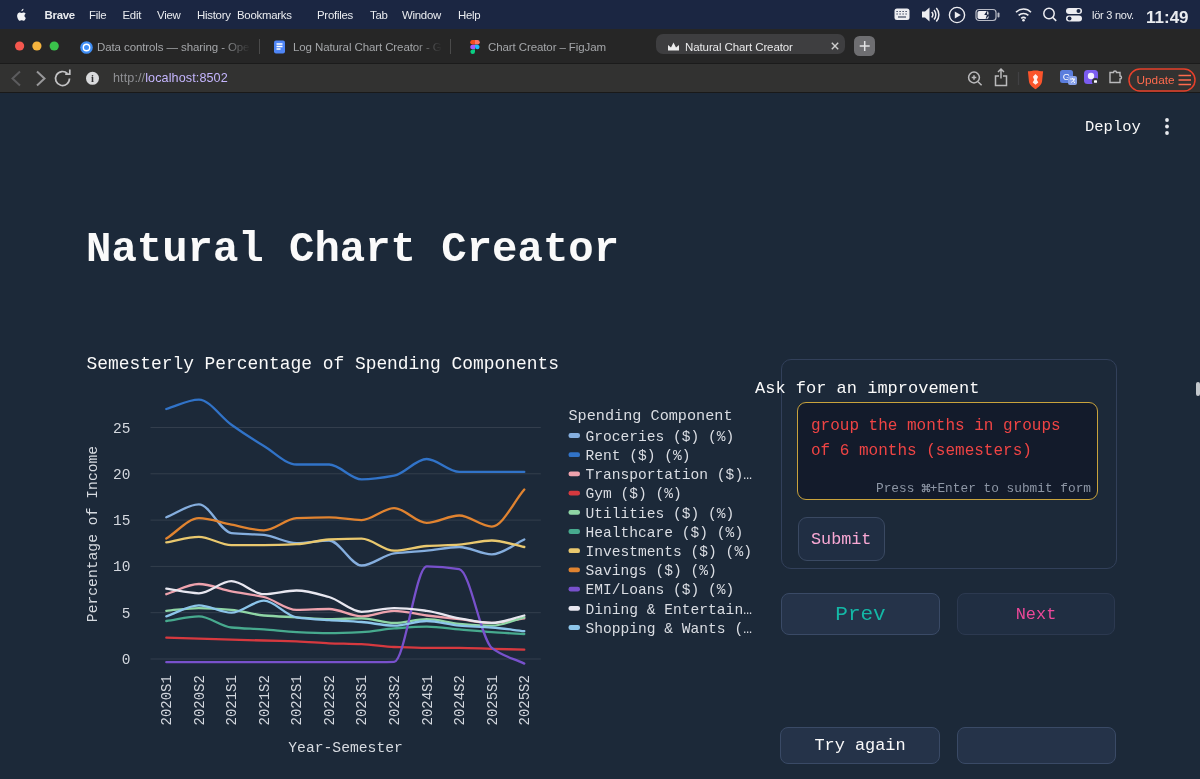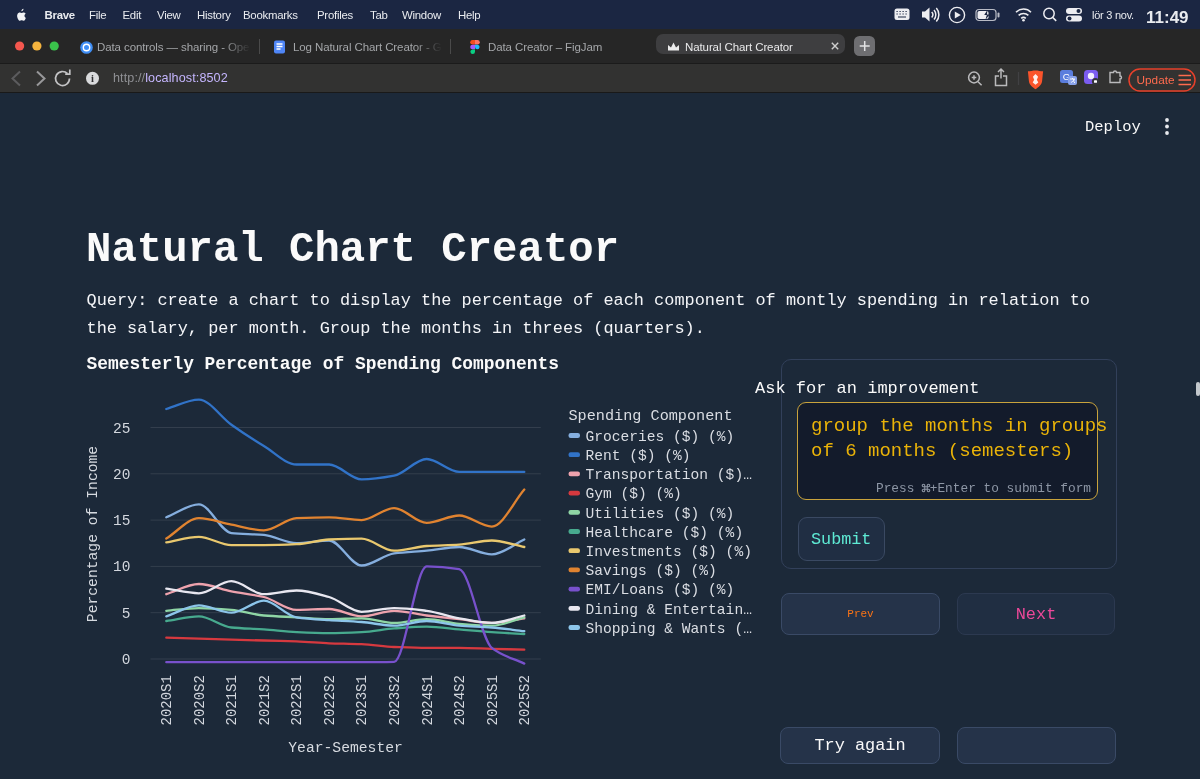--- a/index.html
+++ b/index.html
@@ -18,21 +18,21 @@
 
 <div id="menubar" class="abs">
   <svg class="abs" style="left:0;top:0" width="1200" height="29">
     <path d="M21.3,8.6 c-1.1,0 -2.2,0.65 -2.9,0.65 c-0.75,0 -1.75,-0.62 -2.9,-0.6 c-1.5,0.02 -2.85,0.87 -3.6,2.2 c-1.55,2.67 -0.4,6.62 1.1,8.79 c0.73,1.06 1.6,2.25 2.75,2.2 c1.1,-0.04 1.52,-0.71 2.85,-0.71 c1.33,0 1.71,0.71 2.87,0.69 c1.19,-0.02 1.94,-1.08 2.66,-2.14 c0.84,-1.22 1.18,-2.41 1.2,-2.47 c-0.03,-0.01 -2.3,-0.88 -2.32,-3.5 c-0.02,-2.19 1.79,-3.24 1.87,-3.29 c-1.02,-1.5 -2.61,-1.67 -3.17,-1.71 z M20.5,5.5 c0.61,-0.74 1.02,-1.77 0.91,-2.8 c-0.88,0.04 -1.94,0.59 -2.57,1.32 c-0.56,0.65 -1.06,1.7 -0.93,2.7 c0.98,0.08 1.98,-0.5 2.59,-1.22 z" fill="#f2f3f5" transform="translate(10.2,7.2) scale(0.62)"></path>
   </svg>
   <span class="mi" style="left:44.5px;font-weight:bold">Brave</span>
   <span class="mi" style="left:89px">File</span>
   <span class="mi" style="left:122.5px">Edit</span>
   <span class="mi" style="left:157px">View</span>
   <span class="mi" style="left:197px">History</span>
-  <span class="mi" style="left:243px">Bookmarks</span>
+  <span class="mi" style="left:237px">Bookmarks</span>
   <span class="mi" style="left:317px">Profiles</span>
   <span class="mi" style="left:370px">Tab</span>
   <span class="mi" style="left:402px">Window</span>
   <span class="mi" style="left:458px">Help</span>
   <svg class="abs" style="left:884px;top:0" width="200" height="29" fill="none" stroke="#ededf1" stroke-width="1.3">
 
     <rect x="10.5" y="8.5" width="15" height="11.5" rx="2.5" fill="#ededf1" stroke="none"></rect>
     <g stroke="#1b2642" stroke-width="1.2">
           <path d="M12.5,11.5 h1.2 M15.5,11.5 h1.2 M18.5,11.5 h1.2 M21.5,11.5 h1.2 M12.5,14 h1.2 M15.5,14 h1.2 M18.5,14 h1.2 M21.5,14 h1.2 M14,17 h8"></path>
         </g>
@@ -100,21 +100,21 @@
   <div class="tabtxt fade" style="left:293px;width:152px">Log Natural Chart Creator - Google</div>
   <div class="abs" style="left:450px;top:10px;width:1px;height:15px;background:#4a4a4a"></div>
 
   <svg class="abs" style="left:470px;top:10.5px" width="10" height="14">
     <path d="M2.5,0 h2.5 v4.6 h-2.5 a2.3,2.3 0 0 1 0,-4.6z" fill="#f24e1e"></path>
     <path d="M5,0 h2.5 a2.3,2.3 0 0 1 0,4.6 h-2.5z" fill="#ff7262"></path>
     <path d="M5,4.7 h2.5 a2.3,2.3 0 1 1 -2.5,2.3z" fill="#1abcfe"></path>
     <path d="M2.5,4.7 h2.5 v4.6 h-2.5 a2.3,2.3 0 0 1 0,-4.6z" fill="#a259ff"></path>
     <path d="M2.5,9.4 h2.5 v2.3 a2.3,2.3 0 1 1 -2.5,-2.3z" fill="#0acf83"></path>
   </svg>
-  <div class="tabtxt" style="left:488px">Data Creator – FigJam</div>
+  <div class="tabtxt" style="left:488px">Chart Creator – FigJam</div>
 
   <div class="abs" style="left:656px;top:4.8px;width:189px;height:20.4px;background:#3e3e40;border-radius:7px"></div>
   <svg class="abs" style="left:666.5px;top:11.8px" width="13" height="11">
         <path d="M1,9.5 v-5.5 l3,2.4 2.5,-4.9 2.5,4.9 3,-2.4 v5.5 z" fill="#ececec"></path>
       </svg>
   <div class="tabtxt" style="left:685px;color:#e9e9ea">Natural Chart Creator</div>
   <svg class="abs" style="left:830px;top:12.2px" width="10" height="10" stroke="#cfcfcf" stroke-width="1.4">
         <path d="M1.8,1.8 l6.4,6.4 M8.2,1.8 l-6.4,6.4"></path>
       </svg>
   <div class="abs" style="left:853.5px;top:6.8px;width:21.5px;height:20.2px;background:#6e6e71;border-radius:5.5px"></div>
@@ -246,38 +246,36 @@
 </svg>
 
 <div class="abs" style="left:1085px;top:117.5px;font-size:15.5px;color:#fafafa">Deploy</div>
 <svg class="abs" style="left:1162px;top:117px" width="10" height="20">
       <circle cx="5" cy="3" r="1.9" fill="#e8eaee"></circle>
       <circle cx="5" cy="9.5" r="1.9" fill="#e8eaee"></circle>
       <circle cx="5" cy="16" r="1.9" fill="#e8eaee"></circle>
     </svg>
 
 <div class="abs" style="left:86px;top:227px;font-size:42.3px;font-weight:bold;color:#fafafa;line-height:1.1;letter-spacing:0px">Natural Chart Creator</div>
-<div class="abs" style="left:86.5px;top:286.5px;font-size:16.9px;color:#f4f5f8;line-height:28.6px;white-space:pre">Query: create a chart to display the percentage of each component of montly spending in relation to
-the salary, per month. Group the months in threes (quarters).</div>
-<div class="abs" style="left:86.5px;top:354px;font-size:17.9px;font-weight:bold;color:#fafafa">Semesterly Percentage of Spending Components</div>
+<div class="abs" style="left:86.5px;top:354px;font-size:17.9px;font-weight:normal;color:#fafafa">Semesterly Percentage of Spending Components</div>
 
 <div class="abs" style="left:780.5px;top:358.9px;width:336px;height:210px;border:1px solid #32405a;border-radius:10px"></div>
 <div class="abs" style="left:755px;top:378.5px;font-size:17px;color:#fafafa">Ask for an improvement</div>
 <div class="abs" style="left:796.8px;top:401.7px;width:301.6px;height:98.3px;background:#131b2b;border:1.5px solid #c9a33c;border-radius:9px"></div>
-<div class="abs" style="left:811px;top:414px;font-size:19px;color:#eab308;line-height:25px;white-space:pre">group the months in groups
+<div class="abs" style="left:811px;top:414px;font-size:16px;color:#ef4444;line-height:25px;white-space:pre">group the months in groups
 of 6 months (semesters)</div>
 <div class="abs" style="left:876px;top:481px;font-size:12.8px;color:#8d96a5">Press <span style="opacity:0">X</span>+Enter to submit form</div>
 <svg class="abs" style="left:921.3px;top:483.4px" width="10" height="10" viewBox="0 0 24 24" fill="none" stroke="#8d96a5" stroke-width="2.6">
       <path d="M15 6v12a3 3 0 1 0 3-3H6a3 3 0 1 0 3 3V6a3 3 0 1 0-3 3h12a3 3 0 1 0-3-3"></path>
     </svg>
 <div class="abs" style="left:797.7px;top:516.9px;width:87px;height:44.3px;background:#202e43;border:1px solid #3a4962;border-radius:9px"></div>
-<div class="abs" style="left:811px;top:530px;font-size:16.8px;color:#5eead4">Submit</div>
+<div class="abs" style="left:811px;top:530px;font-size:16.8px;color:#f9a8d4">Submit</div>
 
 <div class="abs" style="left:781px;top:593px;width:159px;height:42px;background:#253349;border:1px solid #3a4a66;border-radius:8px"></div>
-<div class="abs" style="left:781px;top:593px;width:159px;height:42px;font-size:11px;color:#f97316;display:flex;align-items:center;justify-content:center">Prev</div>
+<div class="abs" style="left:781px;top:593px;width:159px;height:42px;font-size:21px;color:#14b8a6;display:flex;align-items:center;justify-content:center">Prev</div>
 <div class="abs" style="left:957px;top:593px;width:158px;height:42px;background:#202e42;border:1px solid #2c3950;border-radius:8px"></div>
 <div class="abs" style="left:957px;top:593px;width:158px;height:42px;font-size:16.9px;color:#ec4899;display:flex;align-items:center;justify-content:center">Next</div>
 
 
 <div class="abs" style="left:780px;top:727px;width:160px;height:37px;background:#253349;border:1px solid #3a4a66;border-radius:8px"></div>
 <div class="abs" style="left:780px;top:727px;width:160px;height:37px;font-size:16.9px;color:#fafafa;display:flex;align-items:center;justify-content:center">Try again</div>
 <div class="abs" style="left:957px;top:727px;width:159px;height:37px;background:#253349;border:1px solid #3a4a66;border-radius:8px"></div>
 
 <div class="abs" style="left:1195.5px;top:382px;width:4px;height:14px;background:#d6d9de;border-radius:2px;opacity:0.9"></div>
 

